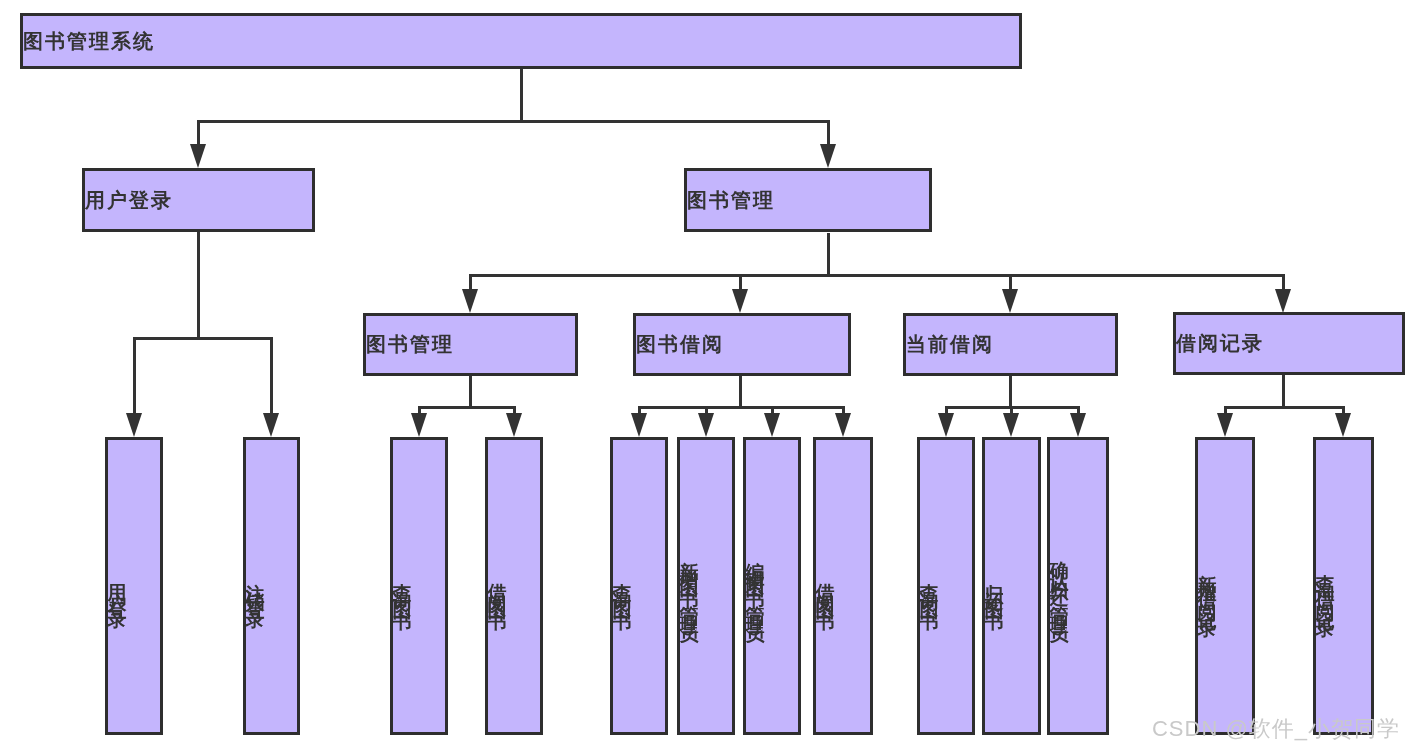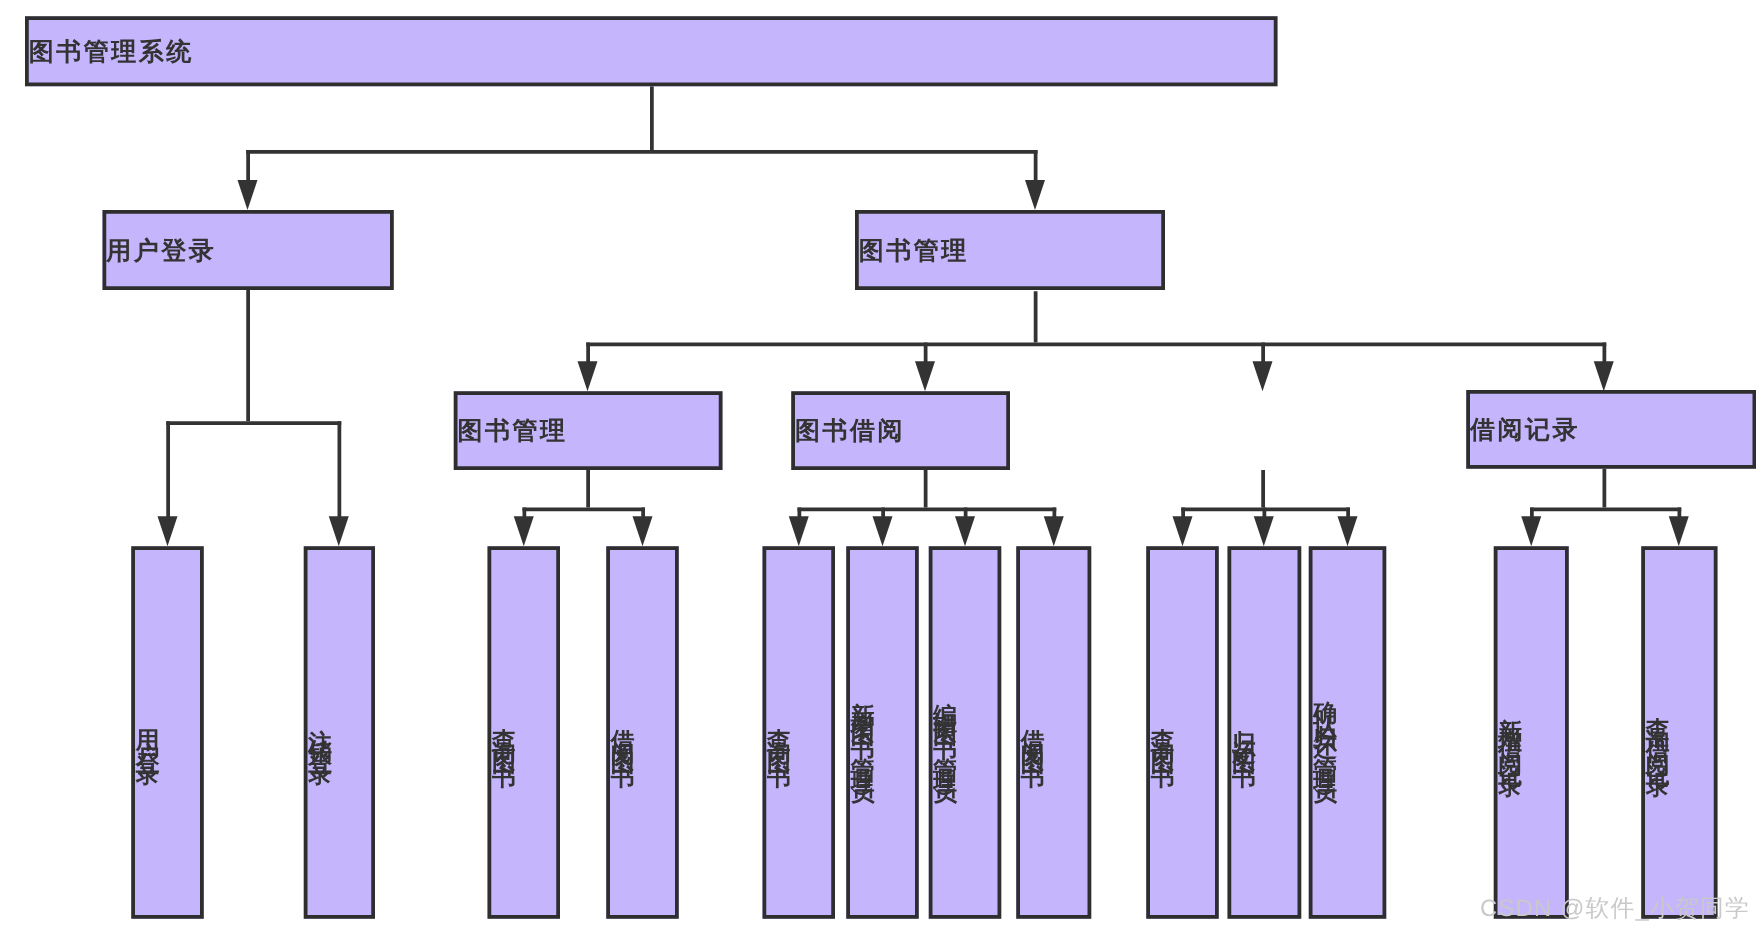--- a/index.html
+++ b/index.html
@@ -48,21 +48,21 @@
     position:absolute;
     width:0;height:0;
     border-left:8px solid transparent;
     border-right:8px solid transparent;
     border-top:24px solid var(--line);
   }
   .watermark{
     position:absolute;
     right:5px;
     top:714px;
-    font-size:19px;
+    font-size:22px;
     letter-spacing:1px;
     color:var(--wm);
     z-index:10;
     white-space:nowrap;
   }
 </style>
 </head>
 <body>
 
 <div class="stage">
@@ -129,22 +129,25 @@
   <div class="box" style="left:82px;top:168px;width:233px;height:64px">
     <span class="hlabel">用户登录</span>
   </div>
   <div class="box" style="left:684px;top:168px;width:248px;height:64px">
     <span class="hlabel">图书管理</span>
   </div>
 
   <div class="box" style="left:363px;top:313px;width:215px;height:63px">
     <span class="hlabel">图书管理</span>
   </div>
-  <div class="box" style="left:633px;top:313px;width:175px;height:63px">
+  <div class="box" style="left:633px;top:313px;width:218px;height:63px">
     <span class="hlabel">图书借阅</span>
+  </div>
+  <div class="box" style="left:903px;top:313px;width:215px;height:63px">
+    <span class="hlabel">当前借阅</span>
   </div>
   <div class="box" style="left:1173px;top:312px;width:232px;height:63px">
     <span class="hlabel">借阅记录</span>
   </div>
 
   <div class="box" style="left:105px;top:437px;width:58px;height:298px">
     <span class="vlabel">用户登录</span>
   </div>
   <div class="box" style="left:243px;top:437px;width:57px;height:298px">
     <span class="vlabel">注销登录</span>

